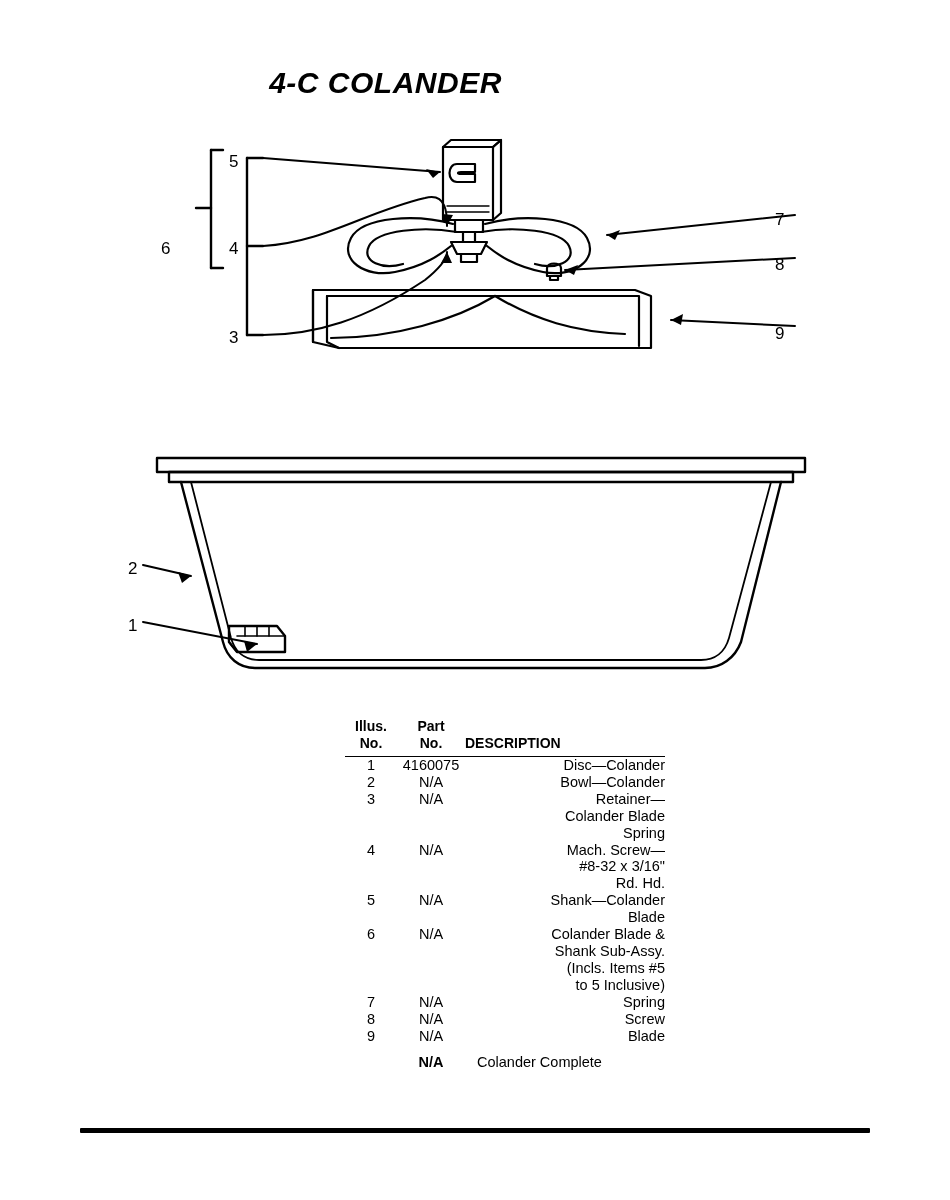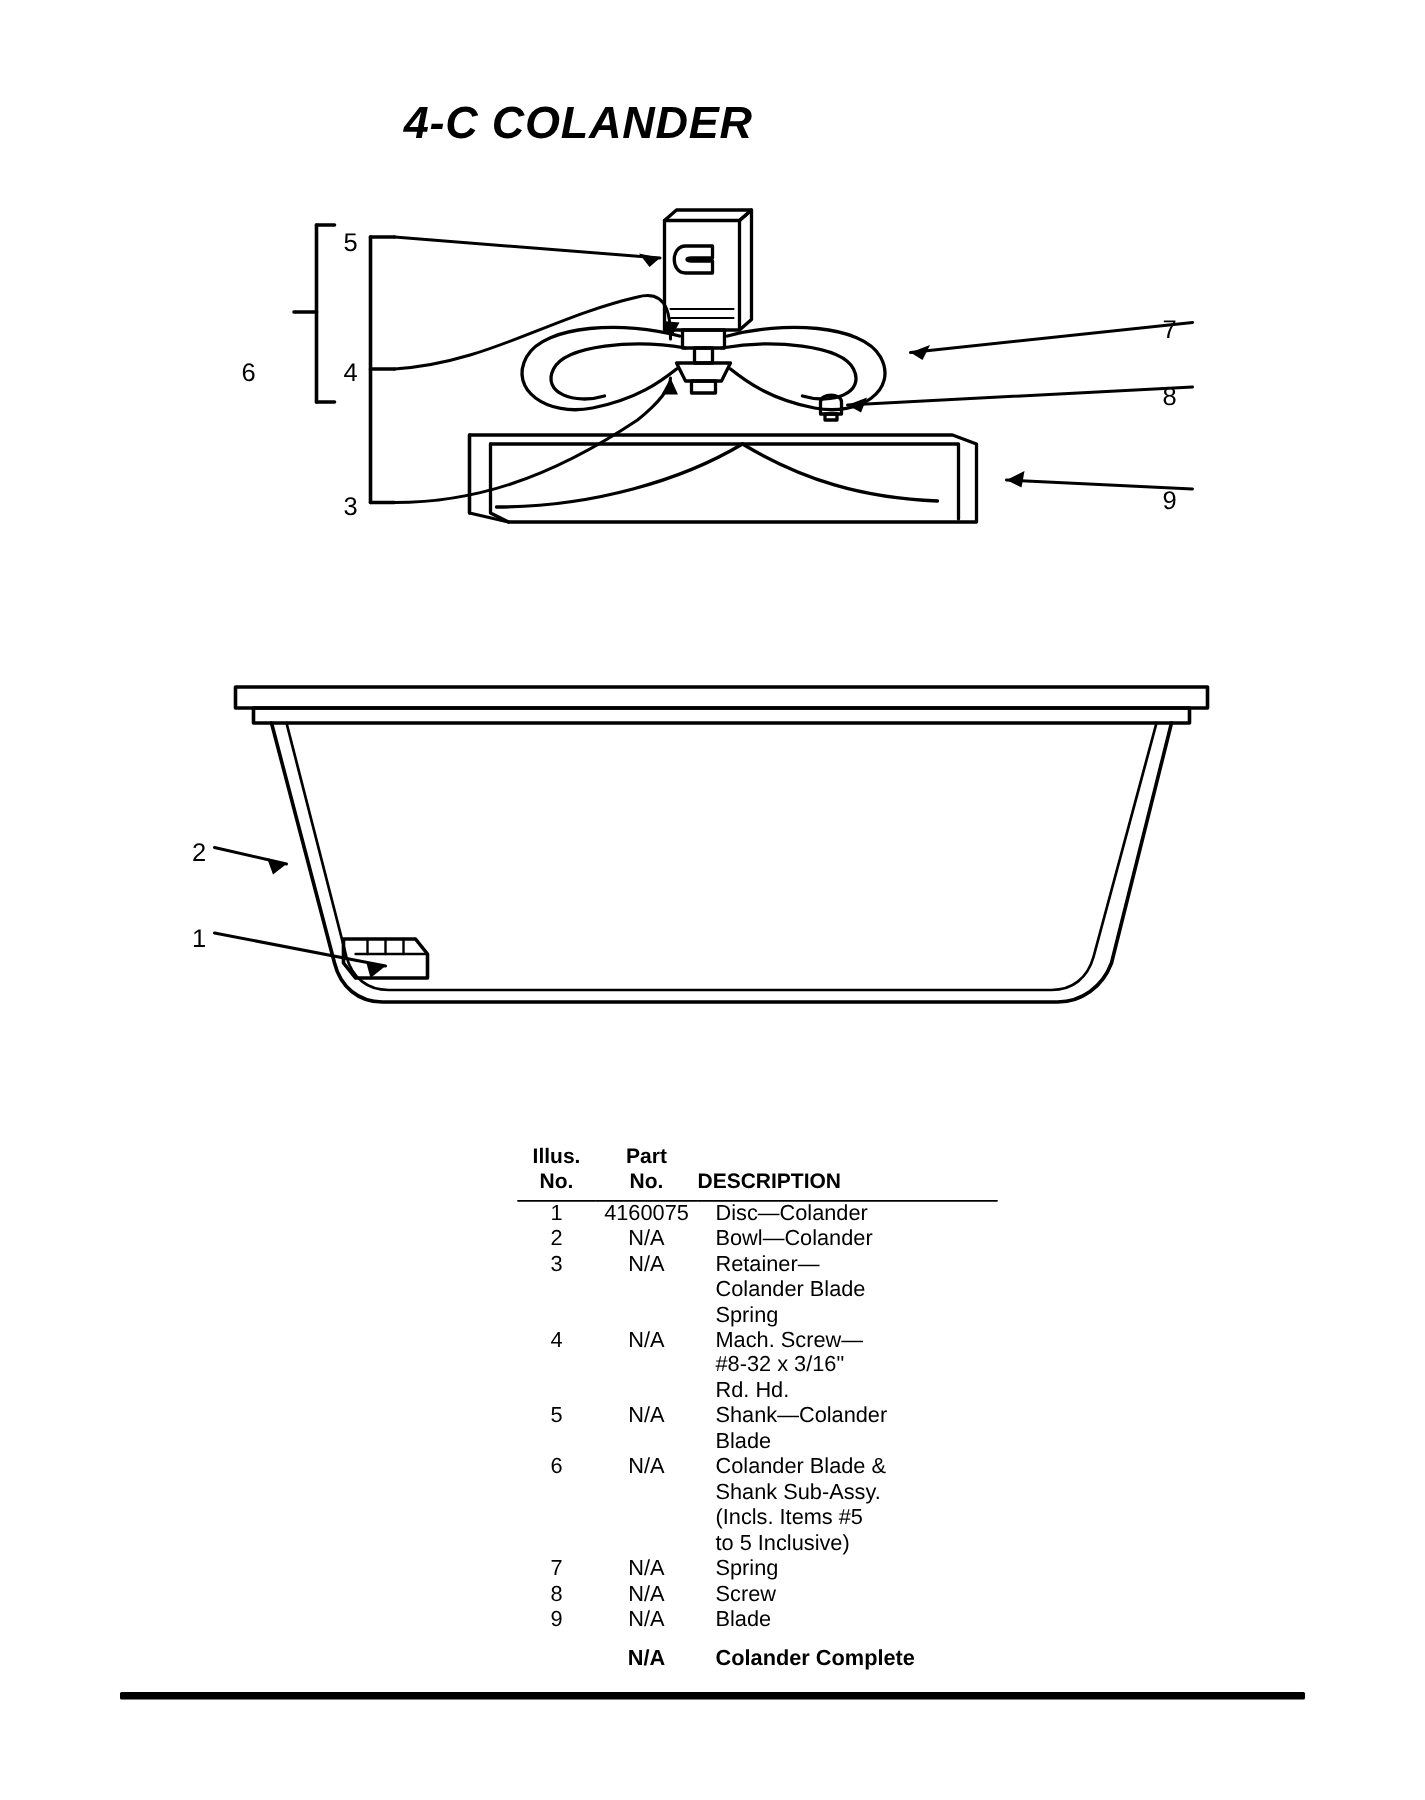--- a/index.html
+++ b/index.html
@@ -57,21 +57,20 @@
 
   
   .parts-table {
     position: absolute;
     top: 718px;
     left: 345px;
     width: 320px;
     font-family: "Liberation Sans", sans-serif;
     font-size: 14.5px;
     line-height: 1.17;
-    margin-top: 44px;
   }
   .parts-table table {
     border-collapse: collapse;
     width: 100%;
   }
   .parts-table th {
     font-weight: bold;
     font-size: 14px;
     padding: 0 0 1px 0;
     vertical-align: bottom;
@@ -84,24 +83,24 @@
     height: 3px;
     padding: 0;
   }
   .parts-table td {
     padding: 0;
     vertical-align: top;
   }
   td.c-illus { width: 52px; text-align: center; }
   td.c-part  { width: 68px; text-align: center; }
   td.c-desc  { text-align: left; padding-left: 12px; }
-  .desc-line { display: block; white-space: pre; }
+  .desc-line { display: block; white-space: pre; text-align: right; }
   .total-row td { padding-top: 9px; font-weight: bold; }
   .total-row .c-part { font-weight: bold; }
-  .total-row .c-desc { font-weight: bold; }
+  .total-row .c-desc { font-weight: normal; }
 
   
   .footer-rule {
     position: absolute;
     left: 80px;
     top: 1128px;
     width: 790px;
     height: 5px;
     background: #000;
     border-radius: 1px;

